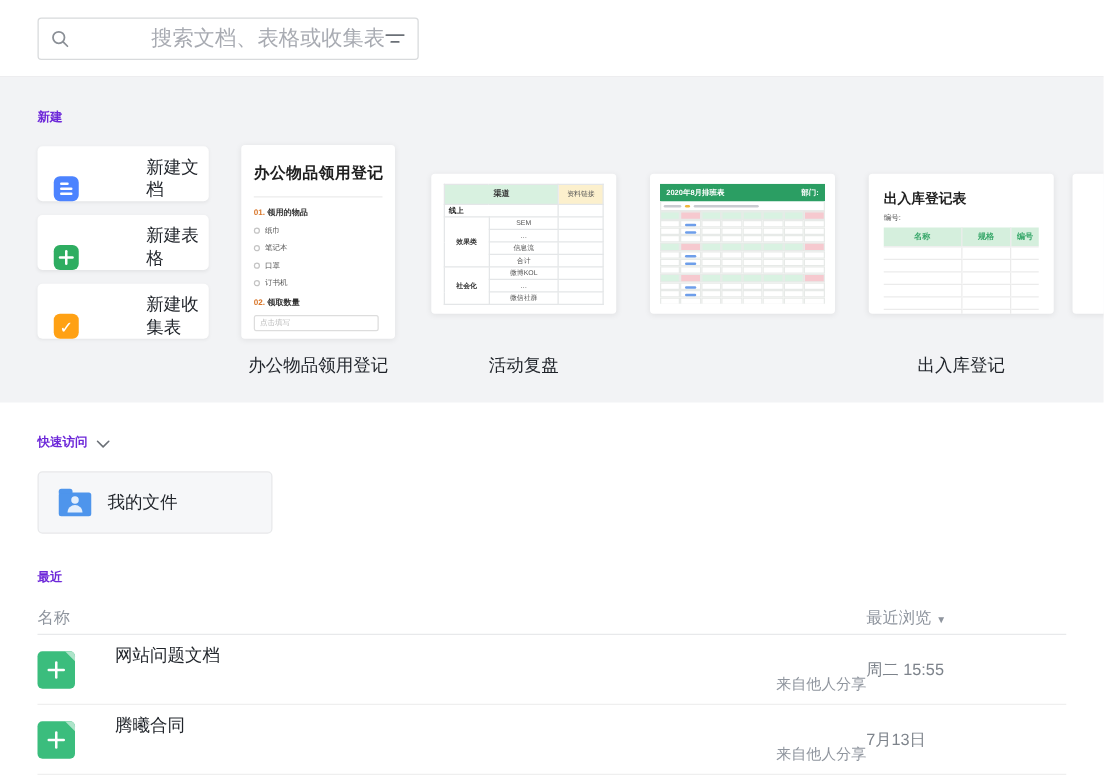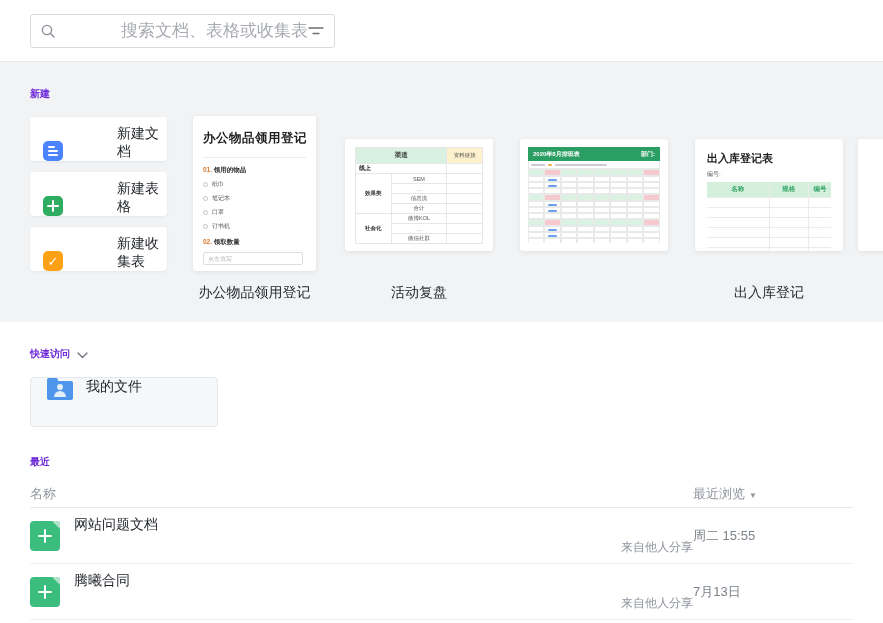--- a/index.html
+++ b/index.html
@@ -90,21 +90,21 @@
   .c4 td { border-bottom:1px solid #ebebeb; height:10px; }
   .c4 td + td { border-left:1px solid #ebebeb; }
 
   .c5 { left:858px; top:77px; width:60px; height:112px; }
 
   
   .lower { padding:0 30px; }
   .qa-title-row { display:flex; align-items:center; margin-top:25px; cursor:pointer; }
   .qa-chevron { margin-left:7px; margin-top:2px; }
   .myfiles { margin-top:16px; width:188px; height:50px; background:#f6f7f9; border:1px solid #e7e8ea;
-    border-radius:4px; display:flex; padding-left:16px; cursor:pointer; }
+    border-radius:4px; display:flex; align-items:center; padding-left:16px; cursor:pointer; }
   .folder { position:relative; width:26px; height:19px; background:#4e95ec; border-radius:2px; margin-top:3px; flex:none; }
   .folder::before { content:""; position:absolute; top:-3px; left:0; width:11px; height:4px;
     background:#4e95ec; border-radius:2px 2px 0 0; }
   .folder .person { position:absolute; left:50%; top:3px; width:6px; height:6px; margin-left:-3px;
     background:#fff; border-radius:50%; opacity:.85; }
   .folder .person::after { content:""; position:absolute; top:7px; left:-3px; width:12px; height:6px;
     background:#fff; border-radius:6px 6px 0 0; }
   .myfiles .mf-label { font-size:14px; margin-left:13px; color:#1f2329; }
 
   .recent-title { margin-top:28px; }
@@ -115,21 +115,21 @@
   .sort-tri { font-size:8px; color:#8f959e; margin-left:4px; }
   .recent-row { display:flex; align-items:center; height:56px; border-bottom:1px solid #efefef; cursor:pointer; }
   .file-icon { position:relative; width:30px; height:30px; border-radius:4px; background:#3bbd7d;
     margin-right:14px; flex:none; display:flex; align-items:center; justify-content:center; overflow:hidden; }
   .file-icon::before { content:""; position:absolute; top:0; right:0;
     border-top:8px solid #aee4ca; border-left:8px solid transparent; }
   .file-icon .plus2 { position:relative; width:14px; height:14px; }
   .file-icon .plus2::before, .file-icon .plus2::after { content:""; position:absolute; background:#fff; border-radius:1px; }
   .file-icon .plus2::before { left:6px; top:0; width:2px; height:14px; }
   .file-icon .plus2::after { left:0; top:6px; width:14px; height:2px; }
-  .row-main { flex:1; }
+  .row-main { flex:1;margin-left:18px; }
   .row-title { font-size:14px; color:#1f2329; }
   .row-sub { font-size:12px; color:#8f959e; margin-top:5px;text-align:right; }
   .row-time { width:160px; flex:none; font-size:13px; color:#7d838b; }
 </style>
 </head>
 <body>
 
 <div class="topbar">
   <div class="searchbox">
     <svg class="icon-svg" width="14" height="14" viewBox="0 0 14 14">

